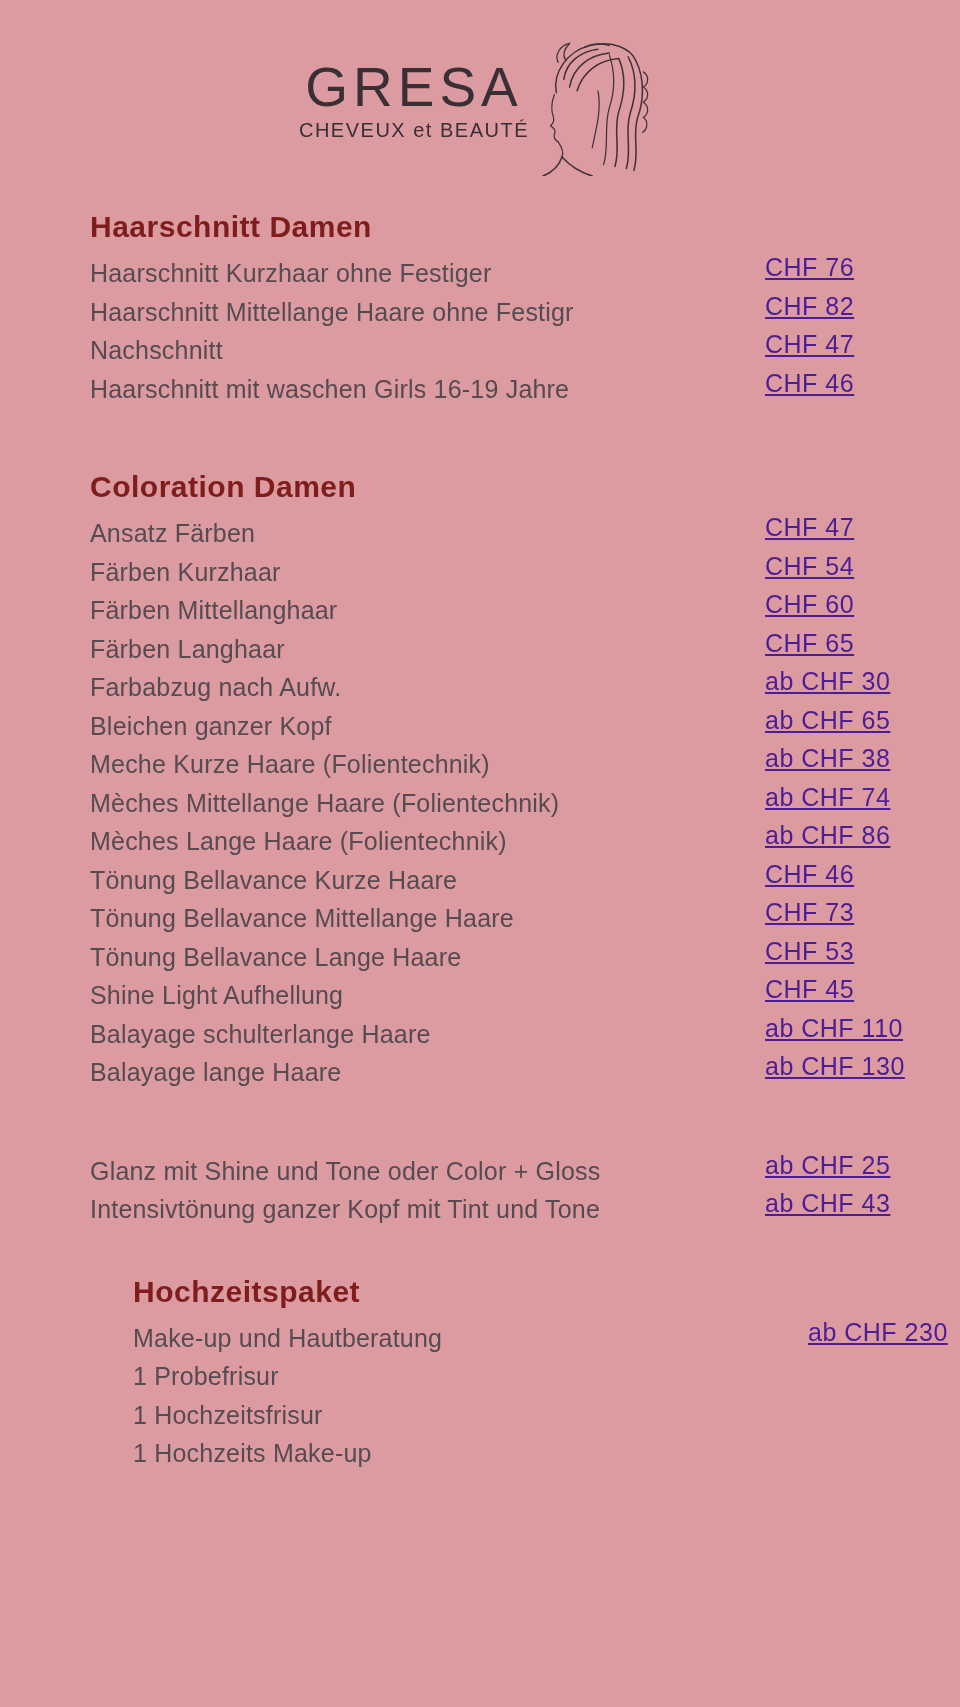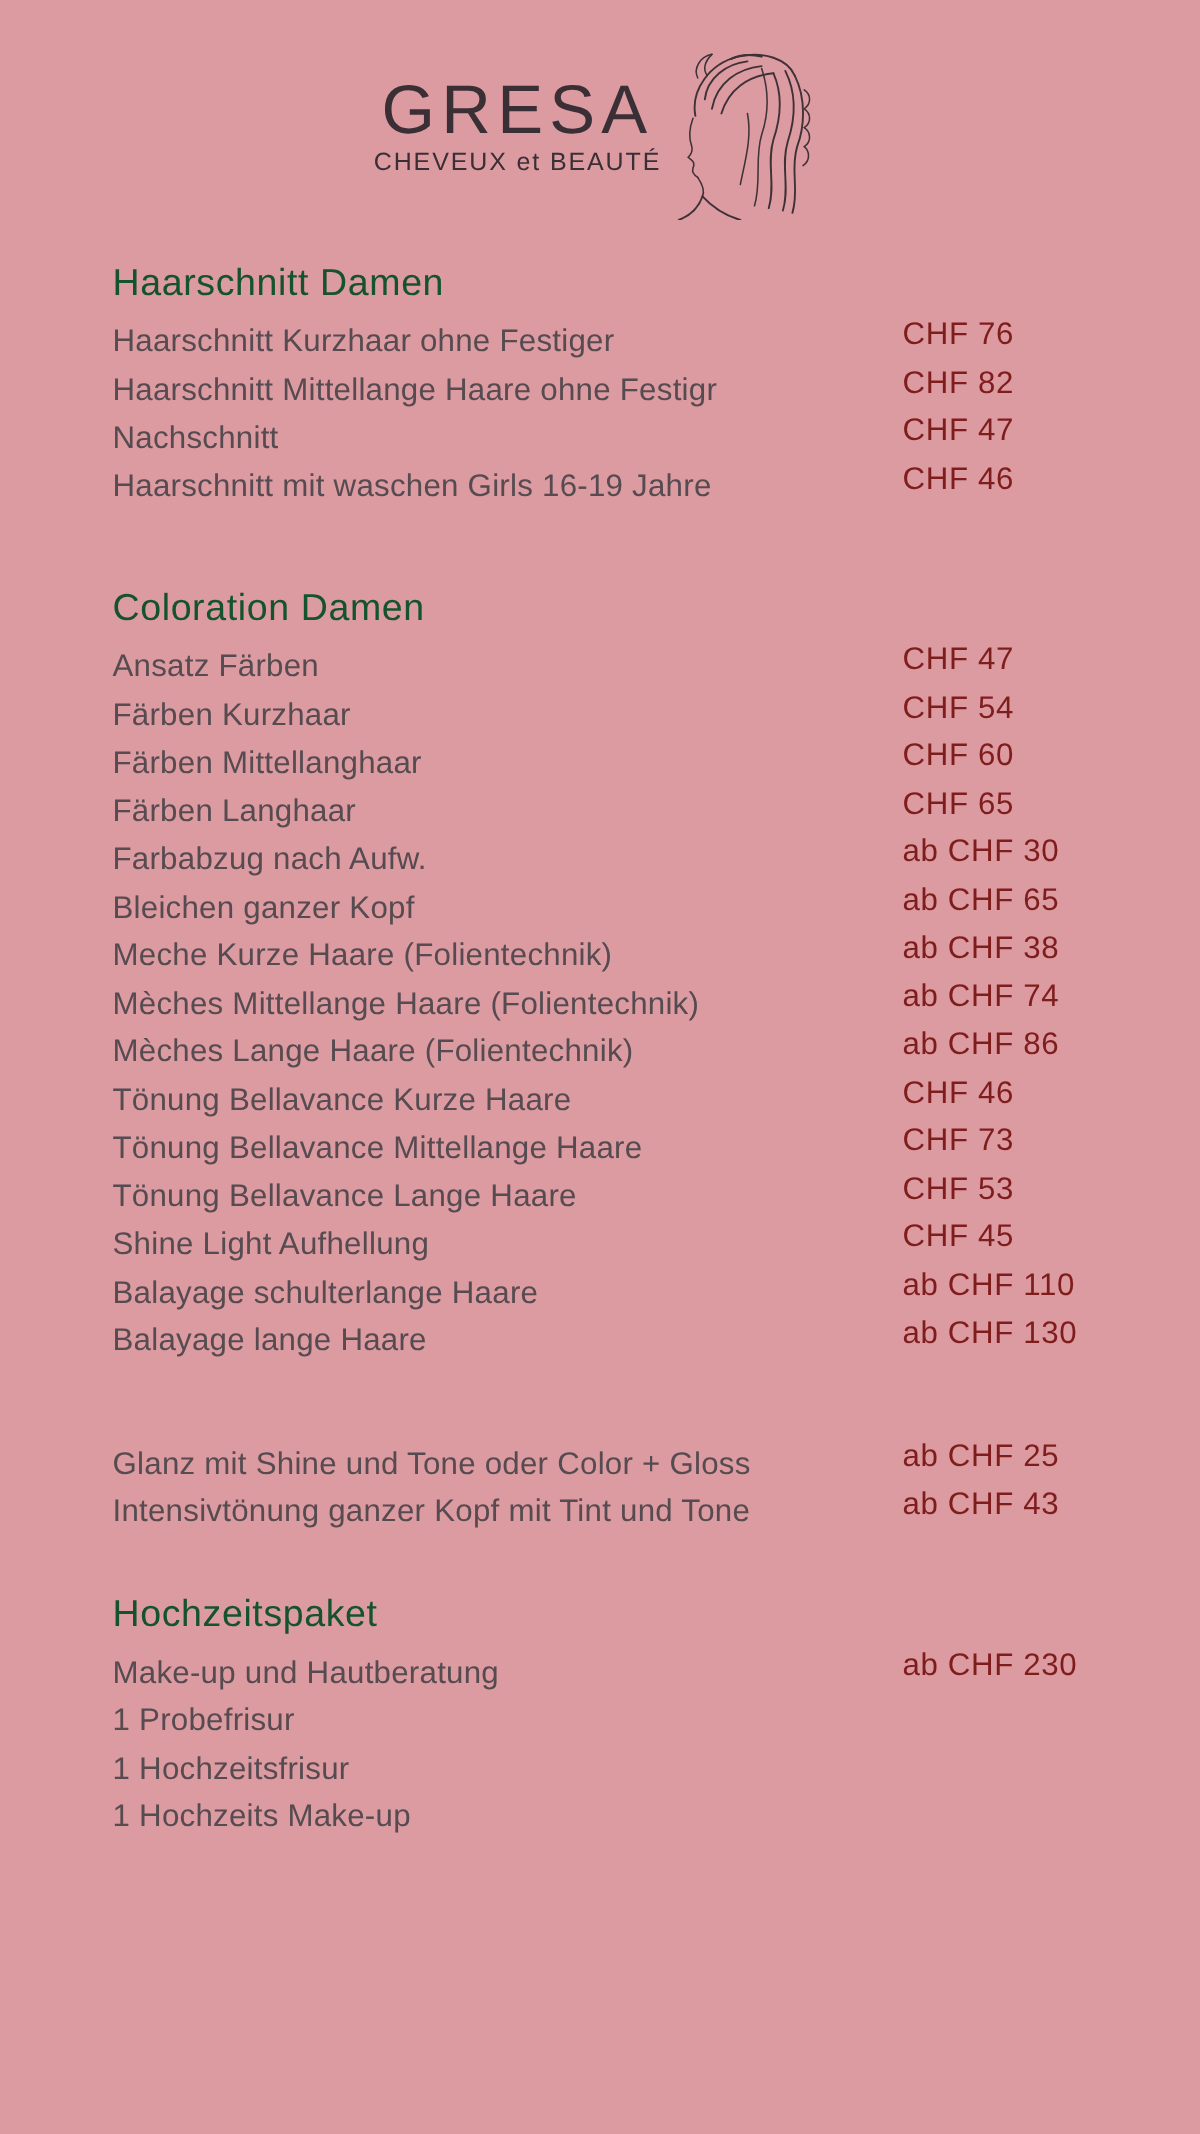--- a/index.html
+++ b/index.html
@@ -44,45 +44,46 @@
     height: 142px;
     margin-left: 4px;
     flex: 0 0 auto;
   }
   main.menu {
     margin-top: 38px;
     padding-left: 90px;
   }
   .menu-section { margin: 0; }
   .menu-section + .menu-section { margin-top: 60px; }
-  .menu-section:last-child { margin-top: 44px; }
+  .menu-section:last-child { margin-top: 44px; margin-left: 43px; }
   .section-title {
     font-size: 30px;
-    font-weight: 400;
+    font-weight: 700;
     letter-spacing: 0.5px;
-    color: #14532d;
+    color: #7f1d1d;
     line-height: 38px;
     margin: 0 0 8px 0;
   }
   .menu-row {
     position: relative;
     font-size: 25px;
     font-weight: 300;
     line-height: 38.5px;
     color: #564b50;
     white-space: nowrap;
   }
   .item-label { letter-spacing: 0.2px; }
   .item-price {
     position: absolute;
-    left: 632px;
+    left: 675px;
     top: -6px;
     letter-spacing: 0.5px;
-    color: #7f1d1d;
+    color: #4c1d95;
     white-space: nowrap;
+    text-decoration: underline;
   }
 </style>
 </head>
 <body>
 
 <header class="logo-header">
   <div class="logo-textblock">
     <div class="logo-name">GRESA</div>
     <div class="logo-tagline">CHEVEUX et BEAUTÉ</div>
   </div>

